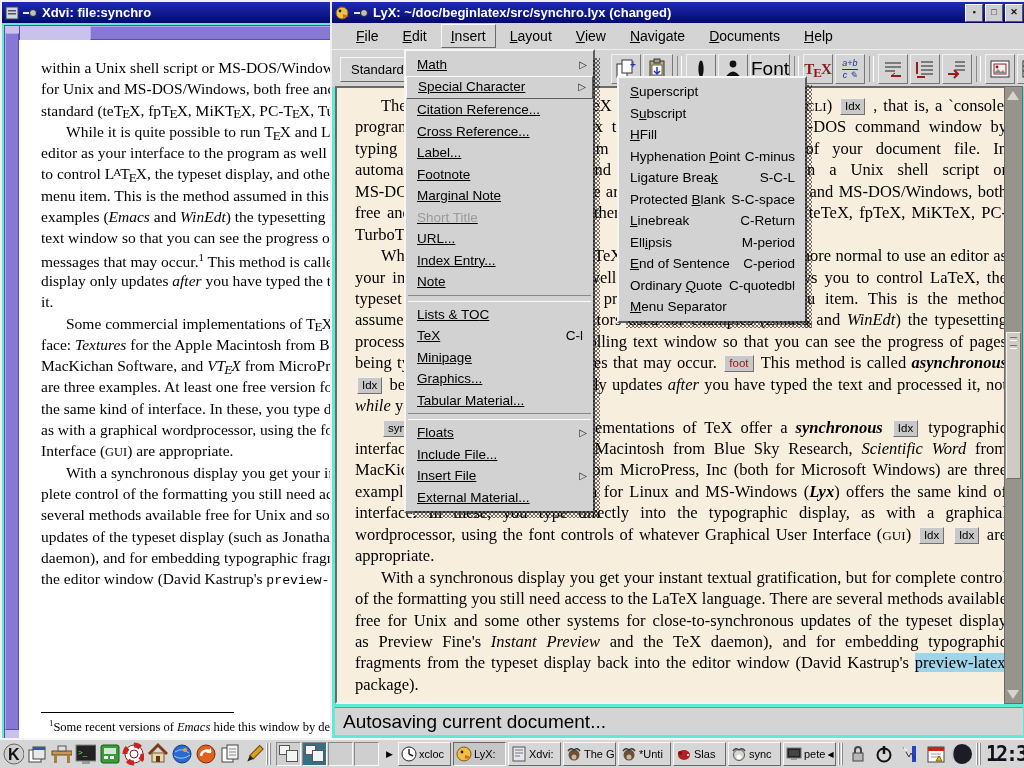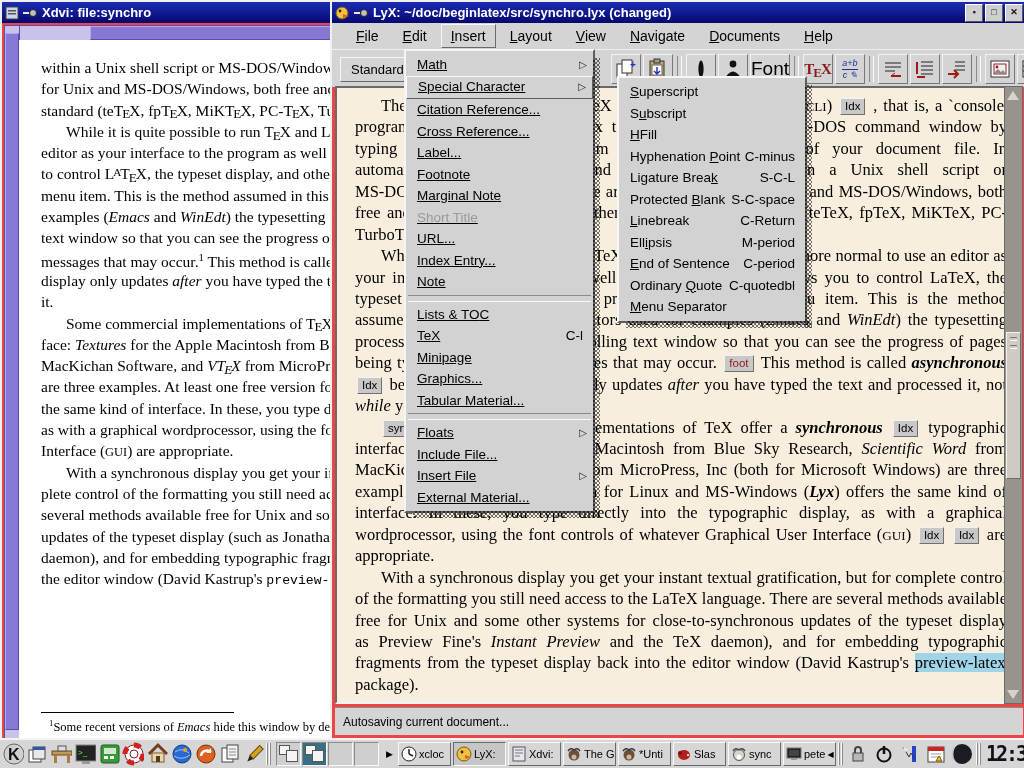--- a/index.html
+++ b/index.html
@@ -1,19 +1,19 @@
 <!DOCTYPE html>
 <html><head>
 <meta charset="utf-8">
 <style>
   html,body{margin:0;padding:0;}
   #desktop{position:relative;width:1024px;height:768px;background:#4a4a4a;overflow:hidden;
            font-family:"Liberation Sans",sans-serif;}
   
-  .win{position:absolute;background:#ef4444;border:2px solid;border-color:#f0f0f0 #6e6e6e #6e6e6e #f0f0f0;text-decoration:underline;}
+  .win{position:absolute;background:#5eead4;border:2px solid;border-color:#f0f0f0 #6e6e6e #6e6e6e #f0f0f0;text-decoration:underline;}
   .titlebar{position:absolute;left:0;right:0;top:0;height:21px;background:linear-gradient(180deg,#1c2cb4,#05086e);
             display:flex;align-items:center;padding:0 3px;color:#fff;font-weight:bold;font-size:13px;gap:4px;}
   .tb-buttons{margin-left:auto;display:flex;gap:2px;}
   .tb-btn{width:16px;height:16px;background:#cfcfcf;border:1px solid;border-color:#fff #555 #555 #fff;
           color:#111;font-size:9px;line-height:14px;text-align:center;font-weight:bold;}
   
   #xdvi-win{left:0;top:0;width:334px;height:741px;}
   #xdvi-page{position:absolute;left:17px;top:38px;right:-2px;bottom:0;background:#fff;overflow:hidden;}
   #xdvi-hscroll{position:absolute;left:17px;top:23px;right:-2px;height:14px;background:#c9c2ea;border:1px solid #5a4fa8;}
   #xdvi-hthumb{position:absolute;left:22%;top:0;bottom:0;width:78%;background:#8678d4;border:1px solid;border-color:#b3a8ec #5a4fa8 #5a4fa8 #b3a8ec;}
@@ -66,21 +66,21 @@
   .inset-foot{color:#a01818;}
   #lyx-vscroll{position:absolute;right:3px;top:84px;bottom:34px;width:17px;background:#98948c;
                border:1px solid #6a6a6a;}
   #lyx-vthumb{position:absolute;left:1px;right:1px;top:245px;height:145px;background:#cfcbc3;
               border:1px solid;border-color:#f2f2f2 #707070 #707070 #f2f2f2;}
   .thumb-grip{margin:4px 3px 0 3px;border-top:1px solid #777;border-bottom:1px solid #fff;height:2px;}
   .tri-up,.tri-down{position:absolute;left:2px;width:0;height:0;border:6px solid transparent;}
   .tri-up{top:4px;border-bottom:9px solid #d8d4cc;border-top:none;}
   .tri-down{bottom:4px;border-top:9px solid #d8d4cc;border-bottom:none;}
   #lyx-status{position:absolute;left:3px;right:3px;bottom:3px;height:27px;background:#d4d4d4;
-              border-top:1px solid #8a8a8a;font-size:12px;display:flex;align-items:center;padding-left:8px;text-align:center;}
+              border-top:1px solid #8a8a8a;font-size:19px;display:flex;align-items:center;padding-left:8px;text-align:center;}
   
   .popup{position:absolute;background:#d2d2d2;border:2px solid;border-color:#f6f6f6 #5e5e5e #5e5e5e #f6f6f6;
          font-size:13.5px;color:#000;padding:3px 0;}
   .popup-item{position:relative;height:21.5px;line-height:21.5px;padding:0 22px 0 11px;white-space:nowrap;}
   .popup-item u{text-decoration:underline;}
   .popup-item.disabled{color:#9a9a9a;}
   .popup-item.selected{border:1px solid;border-color:#fafafa #5e5e5e #5e5e5e #fafafa;line-height:19.5px;}
   .popup-sep{height:5px;margin:2px 2px;border-top:1px solid #8a8a8a;border-bottom:1px solid #fafafa;}
   .popup-shortcut{position:absolute;right:10px;}
   .popup-arrow{position:absolute;right:6px;top:0;font-size:10px;color:#222;}

